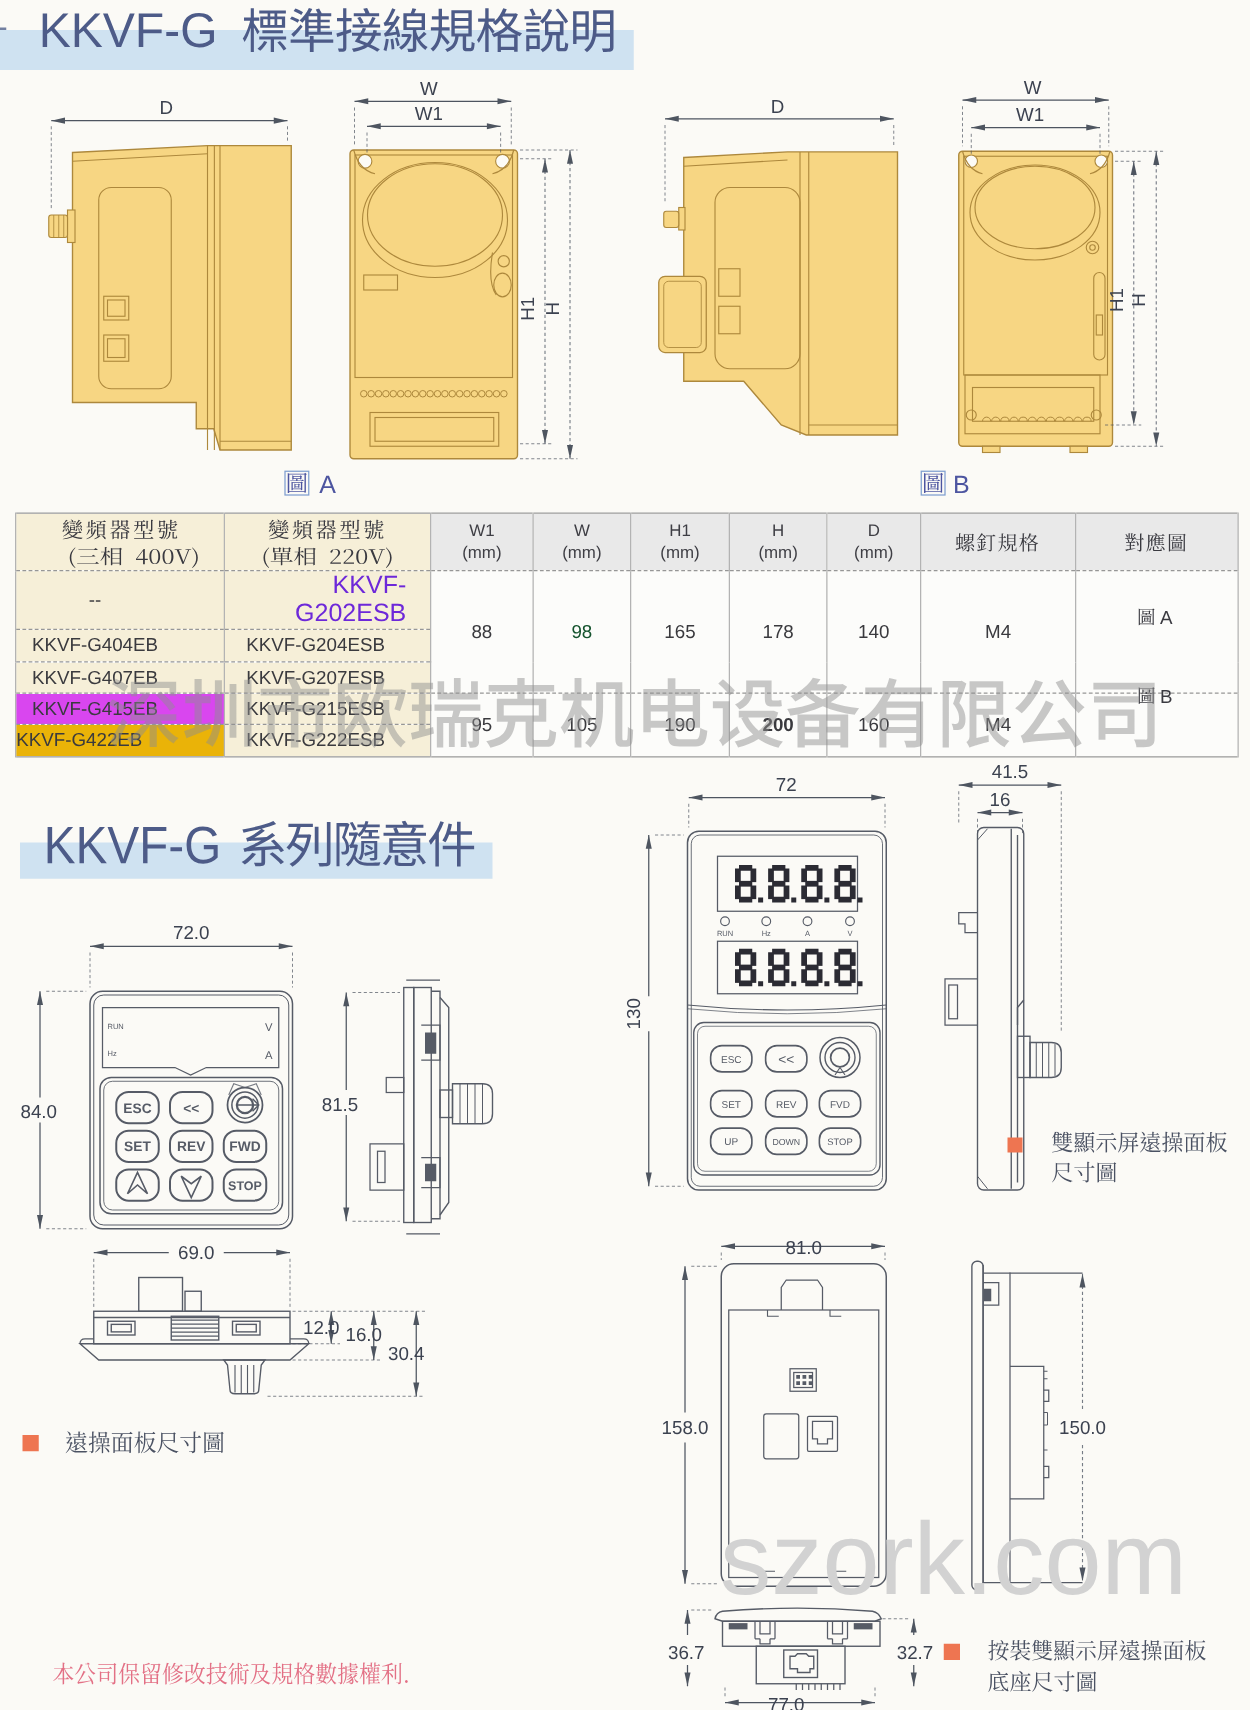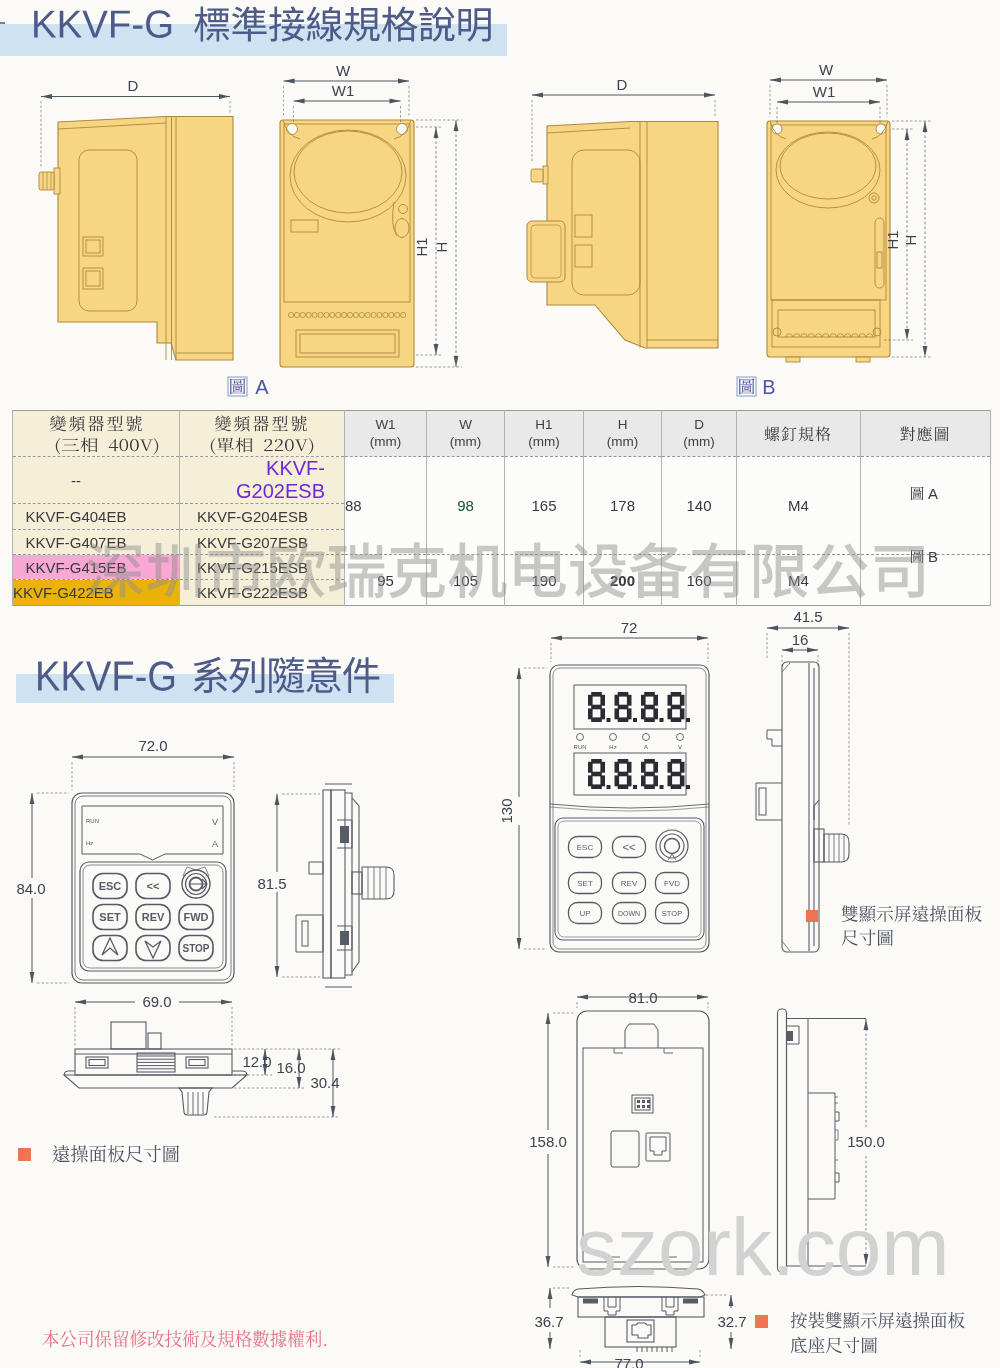--- a/index.html
+++ b/index.html
@@ -29,38 +29,38 @@
 <td style="border-left:1px solid #b3b3b3;border-right:1px solid #b3b3b3;border-top:1px dashed #969696;border-bottom:1px dashed #969696;text-align:center;vertical-align:middle;padding:0;background:#e9e9e9;font-size:13.5px;color:#3e3e44;line-height:1.25;">W<br>(mm)</td>
 <td style="border-left:1px solid #b3b3b3;border-right:1px solid #b3b3b3;border-top:1px dashed #969696;border-bottom:1px dashed #969696;text-align:center;vertical-align:middle;padding:0;background:#e9e9e9;font-size:13.5px;color:#3e3e44;line-height:1.25;">H1<br>(mm)</td>
 <td style="border-left:1px solid #b3b3b3;border-right:1px solid #b3b3b3;border-top:1px dashed #969696;border-bottom:1px dashed #969696;text-align:center;vertical-align:middle;padding:0;background:#e9e9e9;font-size:13.5px;color:#3e3e44;line-height:1.25;">H<br>(mm)</td>
 <td style="border-left:1px solid #b3b3b3;border-right:1px solid #b3b3b3;border-top:1px dashed #969696;border-bottom:1px dashed #969696;text-align:center;vertical-align:middle;padding:0;background:#e9e9e9;font-size:13.5px;color:#3e3e44;line-height:1.25;">D<br>(mm)</td>
 <td style="border-left:1px solid #b3b3b3;border-right:1px solid #b3b3b3;border-top:1px dashed #969696;border-bottom:1px dashed #969696;text-align:center;vertical-align:middle;padding:0;background:#e9e9e9;"></td>
 <td style="border-left:1px solid #b3b3b3;border-right:1px solid #b3b3b3;border-top:1px dashed #969696;border-bottom:1px dashed #969696;text-align:center;vertical-align:middle;padding:0;background:#e9e9e9;"></td>
 </tr>
 <tr style="height:24px;">
           <td style="border-left:1px solid #b3b3b3;border-right:1px solid #b3b3b3;border-top:1px dashed #969696;border-bottom:1px dashed #969696;text-align:center;vertical-align:middle;padding:0;background:#f6efd8;font-size:15px;color:#3a3a3e;padding-right:40px;">--</td>
           <td style="border-left:1px solid #b3b3b3;border-right:1px solid #b3b3b3;border-top:1px dashed #969696;border-bottom:1px dashed #969696;text-align:right;vertical-align:middle;padding:0;background:#f6efd8;font-size:20px;color:#6d28d9;padding-right:19px;">KKVF-G202ESB</td>
-          <td rowspan="3" style="border-left:1px solid #b3b3b3;border-right:1px solid #b3b3b3;border-top:1px dashed #969696;border-bottom:1px dashed #969696;text-align:left;vertical-align:middle;padding:0;background:#fcfcfa;font-size:15px;color:#3a3a3e;">88</td>
+          <td rowspan="3" style="border-left:1px solid #b3b3b3;border-right:1px solid #b3b3b3;border-top:1px dashed #969696;border-bottom:1px dashed #969696;text-align:center;vertical-align:middle;padding:0;background:#fcfcfa;font-size:15px;color:#3a3a3e;">88</td>
           <td rowspan="3" style="border-left:1px solid #b3b3b3;border-right:1px solid #b3b3b3;border-top:1px dashed #969696;border-bottom:1px dashed #969696;text-align:center;vertical-align:middle;padding:10px;background:#fcfcfa;font-size:15px;color:#14532d;">98</td>
           <td rowspan="3" style="border-left:1px solid #b3b3b3;border-right:1px solid #b3b3b3;border-top:1px dashed #969696;border-bottom:1px dashed #969696;text-align:center;vertical-align:middle;padding:0;background:#fcfcfa;font-size:15px;color:#3a3a3e;">165</td>
           <td rowspan="3" style="border-left:1px solid #b3b3b3;border-right:1px solid #b3b3b3;border-top:1px dashed #969696;border-bottom:1px dashed #969696;text-align:center;vertical-align:middle;padding:0;background:#fcfcfa;font-size:15px;color:#3a3a3e;">178</td>
           <td rowspan="3" style="border-left:1px solid #b3b3b3;border-right:1px solid #b3b3b3;border-top:1px dashed #969696;border-bottom:1px dashed #969696;text-align:center;vertical-align:middle;padding:0;background:#fcfcfa;font-size:15px;color:#3a3a3e;">140</td>
           <td rowspan="3" style="border-left:1px solid #b3b3b3;border-right:1px solid #b3b3b3;border-top:1px dashed #969696;border-bottom:1px dashed #969696;text-align:center;vertical-align:middle;padding:0;background:#fcfcfa;font-size:15px;color:#3a3a3e;">M4</td>
           <td rowspan="3" style="border-left:1px solid #b3b3b3;border-right:1px solid #b3b3b3;border-top:1px dashed #969696;border-bottom:1px dashed #969696;text-align:center;vertical-align:middle;padding:0;background:#fcfcfa;font-size:15px;color:#3a3a3e;"></td>
         </tr>
 <tr style="height:26px;">
           <td style="border-left:1px solid #b3b3b3;border-right:1px solid #b3b3b3;border-top:1px dashed #969696;border-bottom:1px dashed #969696;text-align:center;vertical-align:middle;padding:0;background:#f6efd8;font-size:15px;color:#3a3a3e;padding-right:40px;">KKVF-G404EB</td>
           <td style="border-left:1px solid #b3b3b3;border-right:1px solid #b3b3b3;border-top:1px dashed #969696;border-bottom:1px dashed #969696;text-align:center;vertical-align:middle;padding:0;background:#f6efd8;font-size:15px;color:#3a3a3e;padding-right:19px;">KKVF-G204ESB</td>
         </tr>
 <tr style="height:25px;">
           <td style="border-left:1px solid #b3b3b3;border-right:1px solid #b3b3b3;border-top:1px dashed #969696;border-bottom:1px dashed #969696;text-align:center;vertical-align:middle;padding:0;background:#f6efd8;font-size:15px;color:#3a3a3e;padding-right:40px;margin-left:28px;">KKVF-G407EB</td>
           <td style="border-left:1px solid #b3b3b3;border-right:1px solid #b3b3b3;border-top:1px dashed #969696;border-bottom:1px dashed #969696;text-align:center;vertical-align:middle;padding:0;background:#f6efd8;font-size:15px;color:#3a3a3e;padding-right:19px;">KKVF-G207ESB</td>
         </tr>
 <tr style="height:25px;">
-          <td style="border-left:1px solid #b3b3b3;border-right:1px solid #b3b3b3;border-top:1px dashed #969696;border-bottom:1px dashed #969696;text-align:center;vertical-align:middle;padding:0;background:#f9a8d4;font-size:15px;color:#3a3a3e;padding-right:40px;margin-top:32px;">KKVF-G415EB</td>
+          <td style="border-left:1px solid #b3b3b3;border-right:1px solid #b3b3b3;border-top:1px dashed #969696;border-bottom:1px dashed #969696;text-align:center;vertical-align:middle;padding:0;background:#d946ef;font-size:15px;color:#3a3a3e;padding-right:40px;margin-top:32px;">KKVF-G415EB</td>
           <td style="border-left:1px solid #b3b3b3;border-right:1px solid #b3b3b3;border-top:1px dashed #969696;border-bottom:1px dashed #969696;text-align:center;vertical-align:middle;padding:0;background:#f6efd8;font-size:15px;color:#3a3a3e;padding-right:19px;">KKVF-G215ESB</td>
           <td rowspan="2" style="border-left:1px solid #b3b3b3;border-right:1px solid #b3b3b3;border-top:1px dashed #969696;border-bottom:1px dashed #969696;text-align:center;vertical-align:middle;padding:0;background:#fcfcfa;font-size:15px;color:#3a3a3e;">95</td>
           <td rowspan="2" style="border-left:1px solid #b3b3b3;border-right:1px solid #b3b3b3;border-top:1px dashed #969696;border-bottom:1px dashed #969696;text-align:center;vertical-align:middle;padding:0;background:#fcfcfa;font-size:15px;color:#3a3a3e;">105</td>
           <td rowspan="2" style="border-left:1px solid #b3b3b3;border-right:1px solid #b3b3b3;border-top:1px dashed #969696;border-bottom:1px dashed #969696;text-align:center;vertical-align:middle;padding:0;background:#fcfcfa;font-size:15px;color:#3a3a3e;">190</td>
           <td rowspan="2" style="border-left:1px solid #b3b3b3;border-right:1px solid #b3b3b3;border-top:1px dashed #969696;border-bottom:1px dashed #969696;text-align:center;vertical-align:middle;padding:0;background:#fcfcfa;font-size:15px;color:#3a3a3e;font-weight:bold;">200</td>
           <td rowspan="2" style="border-left:1px solid #b3b3b3;border-right:1px solid #b3b3b3;border-top:1px dashed #969696;border-bottom:1px dashed #969696;text-align:center;vertical-align:middle;padding:0;background:#fcfcfa;font-size:15px;color:#3a3a3e;">160</td>
           <td rowspan="2" style="border-left:1px solid #b3b3b3;border-right:1px solid #b3b3b3;border-top:1px dashed #969696;border-bottom:1px dashed #969696;text-align:center;vertical-align:middle;padding:0;background:#fcfcfa;font-size:15px;color:#3a3a3e;">M4</td>
           <td rowspan="2" style="border-left:1px solid #b3b3b3;border-right:1px solid #b3b3b3;border-top:1px dashed #969696;border-bottom:1px dashed #969696;text-align:center;vertical-align:middle;padding:0;background:#fcfcfa;font-size:15px;color:#3a3a3e;"></td>
         </tr>
 <tr style="height:26px;">

